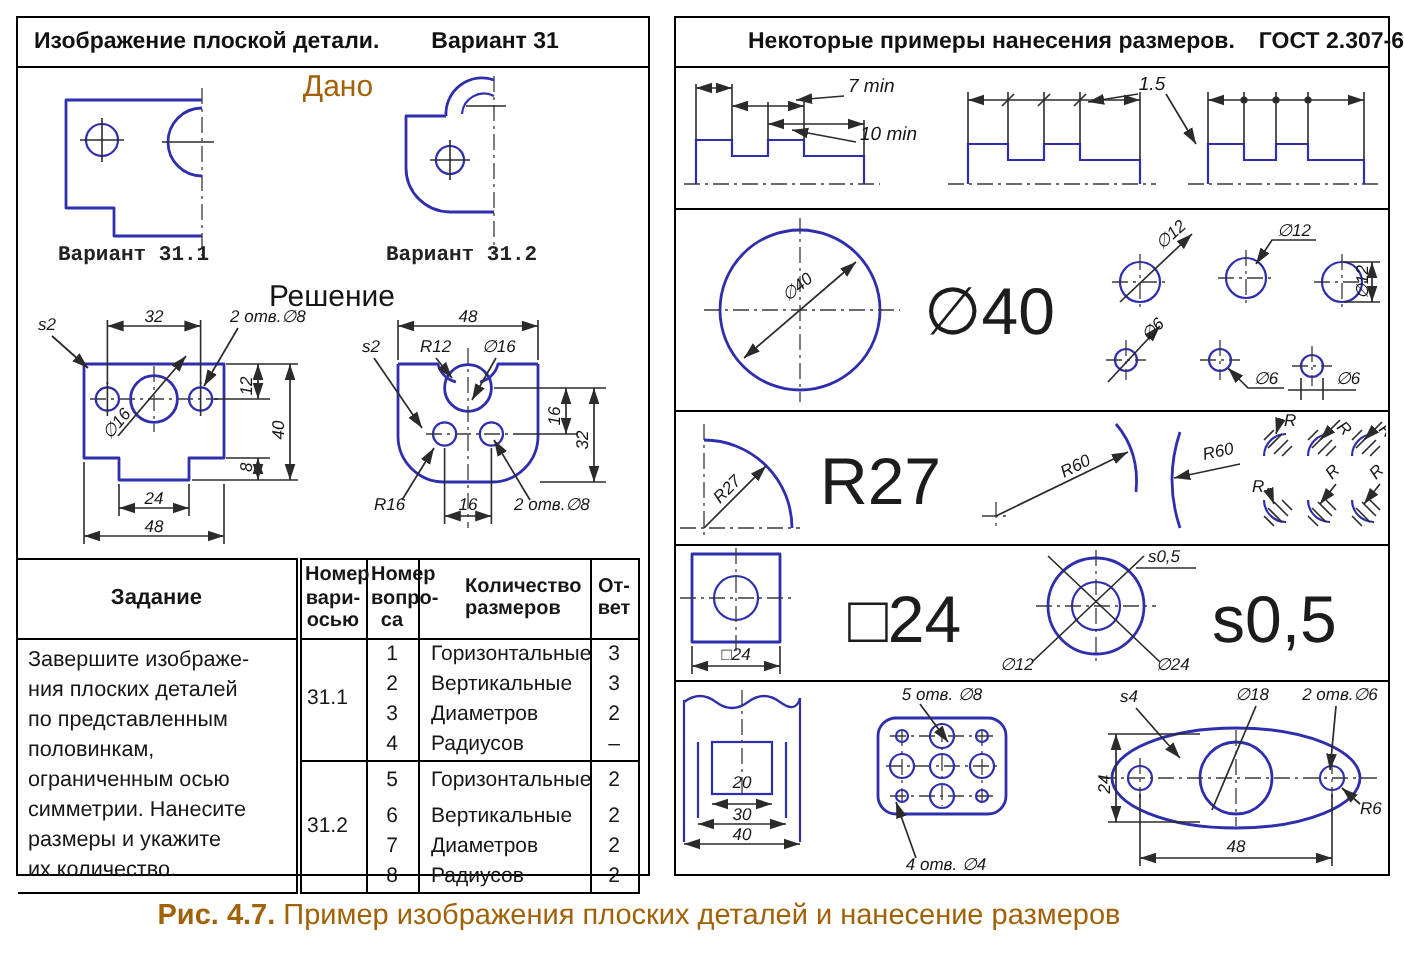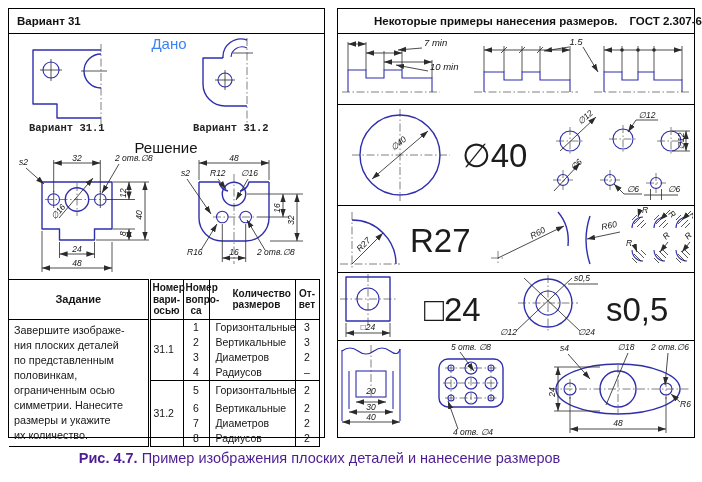--- a/index.html
+++ b/index.html
@@ -4,58 +4,59 @@
 <style>
   html,body{margin:0;padding:0;background:#fff;}
   .page{position:relative;width:702px;height:482px;background:#fff;font-family:"Liberation Sans",sans-serif;overflow:hidden;}
   .panel{position:absolute;top:8px;height:430px;border:1.6px solid #000;background:#fff;box-sizing:border-box;}
   #left-panel{left:8px;width:317px;}
   #right-panel{left:337px;width:358px;}
   .panel-header{height:25px;border-bottom:1.6px solid #000;display:flex;align-items:center;font-weight:bold;font-size:11.5px;color:#111;padding:0 8px;box-sizing:border-box;white-space:nowrap;}
   #left-panel .panel-header span:first-child{margin-right:26px;}
   #right-panel .panel-header span:first-child{margin-right:12px;padding-left:28px;}
   .given-area{position:relative;height:106px;}
-  .given-title{position:absolute;left:105px;top:1px;width:110px;text-align:center;font-size:15px;color:#3b82f6;}
+  .given-title{position:absolute;left:105px;top:1px;width:110px;text-align:center;font-size:15px;color:#a16207;}
   .given-note{position:absolute;left:104px;top:20px;font-size:13.5px;line-height:16px;color:#161616;white-space:pre-line;}
   .v-label{position:absolute;top:88px;font-size:10.5px;font-weight:600;color:#222;font-family:Liberation Mono, monospace;}
   #v1-label{left:20px;} #v2-label{left:184px;}
   .svg-abs{position:absolute;}
   .solution-area{position:relative;height:139px;}
   .rrow{border-bottom:1.6px solid #000;box-sizing:border-box;overflow:hidden;}
   #rrow1{height:71px;} #rrow2{height:101px;} #rrow3{height:67px;} #rrow4{height:68px;} #rrow5{height:98px;border-bottom:none;}
   table.ltable{border-collapse:collapse;width:310px;font-size:10.5px;color:#161616;border-top:1.2px solid #000;border-bottom:1.2px solid #000;border-right:1.2px solid #000;table-layout:fixed;}
   .ltable th{font-weight:bold;font-size:10px;line-height:11.5px;white-space:pre-line;border-bottom:1.2px solid #000;padding:2px 2px;vertical-align:middle;height:34px;}
   .ltable th.task-h{font-size:11px;}
   .ltable td{padding:0 3px;height:15px;line-height:15px;margin-left:16px;}
   .c2{border-left:3px double #000;} .c3,.c4,.c5{border-left:1px solid #000;}
   .task-cell{vertical-align:top;padding:3px 5px !important;font-size:10.8px;line-height:15.4px;white-space:pre-line;text-align:left;}
   .vc{text-align:left;vertical-align:middle;}
   .num{text-align:center;} .nm{text-align:left;padding-left:6px !important;} .ans{text-align:center;}
   tr.gsep td{border-top:1px solid #000;}
-  .caption{position:absolute;left:0;top:450px;width:639px;text-align:center;font-size:14.5px;color:#4c1d95;}
+  .caption{position:absolute;left:0;top:450px;width:639px;text-align:center;font-size:14.5px;color:#a16207;}
   .caption b{font-weight:bold;}
   svg{display:block;}
   svg text{fill:#151515;font-family:"Liberation Sans",sans-serif;}
   .b{stroke:#2f2fae;stroke-width:1.4;fill:none;stroke-linejoin:round;}
   .b2{stroke:#2f2fae;stroke-width:1.1;fill:none;}
   .d{stroke:#2b2b2b;stroke-width:0.85;fill:none;}
   .h{stroke:#2b2b2b;stroke-width:0.8;fill:none;}
   .cl{stroke:#3a3a3a;stroke-width:0.65;fill:none;stroke-dasharray:8 2.5 1.5 2.5;}
   .lb{font-size:8.5px;font-style:italic;}
   .lb2{font-size:9.5px;font-style:italic;}
   .ttl{font-size:15px;}
   .bigt{font-size:33px;fill:#1c1c1c;}
 </style>
 </head>
 <body>
 
 <div class="page">
 
   <div class="panel" id="left-panel">
     <div class="panel-header">
+      <span>Изображение плоской детали.</span>
       <span>Вариант  31</span>
     </div>
 
     <div class="given-area">
       <div class="given-title">Дано</div>
 
       <svg class="svg-abs" style="left:14px;top:8px" width="102" height="88" viewBox="0 0 102 88">
         <defs>
           <marker id="ar" viewBox="0 0 10 6" markerWidth="9" markerHeight="6" refX="9" refY="3" orient="auto-start-reverse" markerUnits="userSpaceOnUse">
             <path d="M0,0 L9,3 L0,6 Z" fill="#2b2b2b"></path>

